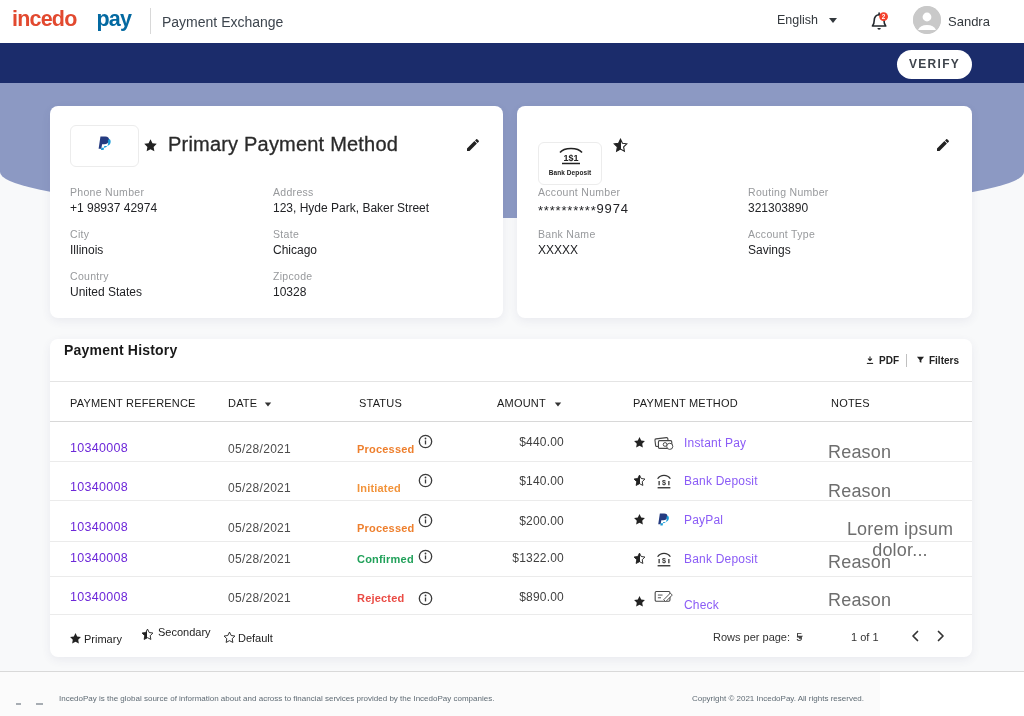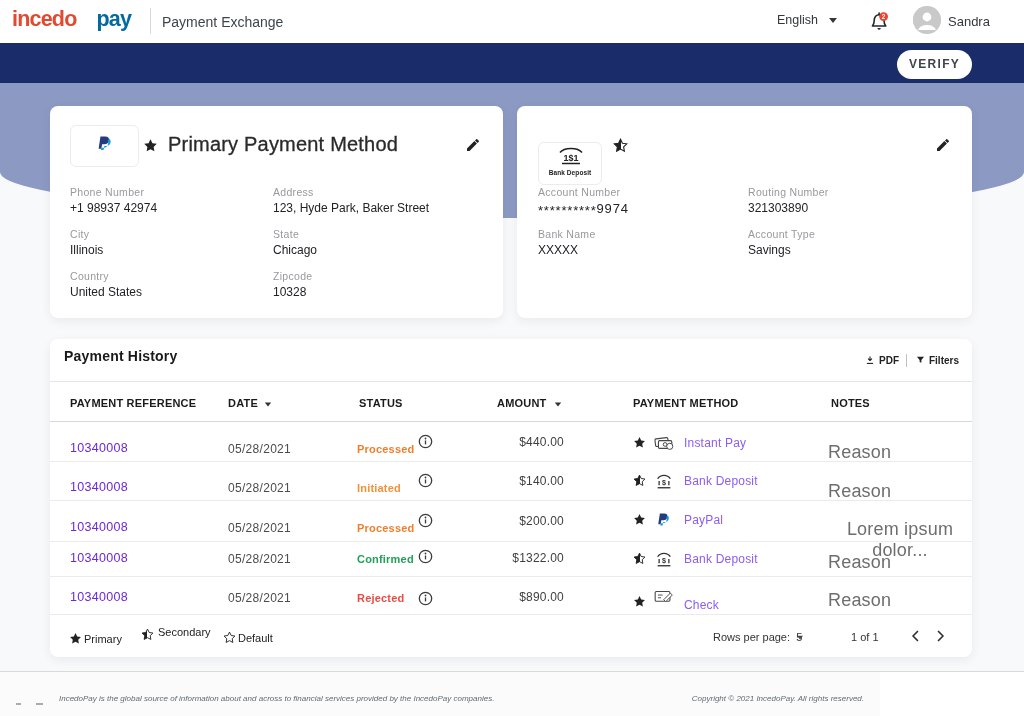--- a/index.html
+++ b/index.html
@@ -32,37 +32,37 @@
 .card { position:absolute; background:#fff; border-radius:8px; box-shadow:0 3px 10px rgba(60,70,110,0.08); }
 .card1 { left:50px; top:23px; width:453px; height:212px; }
 .card2 { left:517px; top:23px; width:455px; height:212px; }
 .logo-box { position:absolute; border:1px solid #ececec; border-radius:6px; background:#fff; }
 .card-title { position:absolute; font-size:20px; color:#2a2a2a; letter-spacing:0.2px; white-space:nowrap; -webkit-text-stroke:0.3px #2a2a2a; }
 .lbl { position:absolute; font-size:10.5px; color:#97999c; letter-spacing:0.3px; white-space:nowrap; }
 .val { position:absolute; font-size:12px; color:#222326; letter-spacing:0; white-space:nowrap; }
 
 
 .tcard { left:50px; top:256px; width:922px; height:318px; }
-.t-title { position:absolute; left:14px; top:9px; font-size:14px; color:#191919; font-weight:bold; letter-spacing:0.2px; }
+.t-title { position:absolute; left:14px; top:3px; font-size:14px; color:#191919; font-weight:bold; letter-spacing:0.2px; }
 .t-tools { position:absolute; right:13px; top:15px; font-size:10px; font-weight:bold; color:#222; }
 .t-line { position:absolute; left:0; width:922px; height:1px; background:#e4e4e4; }
-.th { position:absolute; font-size:11px; font-weight:bold; color:#1b1b1b; letter-spacing:0.2px; white-space:nowrap; }
+.th { position:absolute; font-size:11px; font-weight:normal; color:#1b1b1b; letter-spacing:0.2px; white-space:nowrap; }
 .row-line { position:absolute; left:0; width:922px; height:1px; background:#ebebeb; }
 .link { position:absolute; font-size:12.5px; color:#6d28d9; letter-spacing:0.3px; }
 .date { position:absolute; font-size:12px; color:#4c4c4c; letter-spacing:0.3px; }
 .status { position:absolute; font-size:11px; font-weight:bold; letter-spacing:0.2px; }
 .amount { position:absolute; font-size:12px; color:#3f3f3f; text-align:right; width:80px; letter-spacing:0.2px; }
 .mlabel { position:absolute; font-size:12px; color:#8b5cf6; letter-spacing:0.2px; }
 .note { position:absolute; font-size:18px; color:#6e6e6e; letter-spacing:0.2px; }
 .legend { position:absolute; font-size:11px; color:#222; }
 .pgtxt { position:absolute; font-size:11px; color:#333;padding-left:13px; }
 
 
 .foot-line { position:absolute; top:671px; left:0; width:1024px; height:1px; background:#d9d9d9; }
-.footer { position:absolute; top:672px; left:0; width:880px; height:44px; background:#fbfbfb;font-style:italic; }
+.footer { position:absolute; top:672px; left:0; width:880px; height:44px; background:#fbfbfb; }
 .foot-l { position:absolute; left:59px; top:22px; font-size:8px; color:#5f6b74; }
 .foot-r { position:absolute; right:16px; top:22px; font-size:8px; color:#5f6b74; }
 </style>
 </head>
 <body>
 <svg width="0" height="0" style="position:absolute;">
     <defs>
   <linearGradient id="hsx">
         <stop offset="50%" stop-color="#222"></stop>
         <stop offset="50%" stop-color="rgba(0,0,0,0)"></stop>

